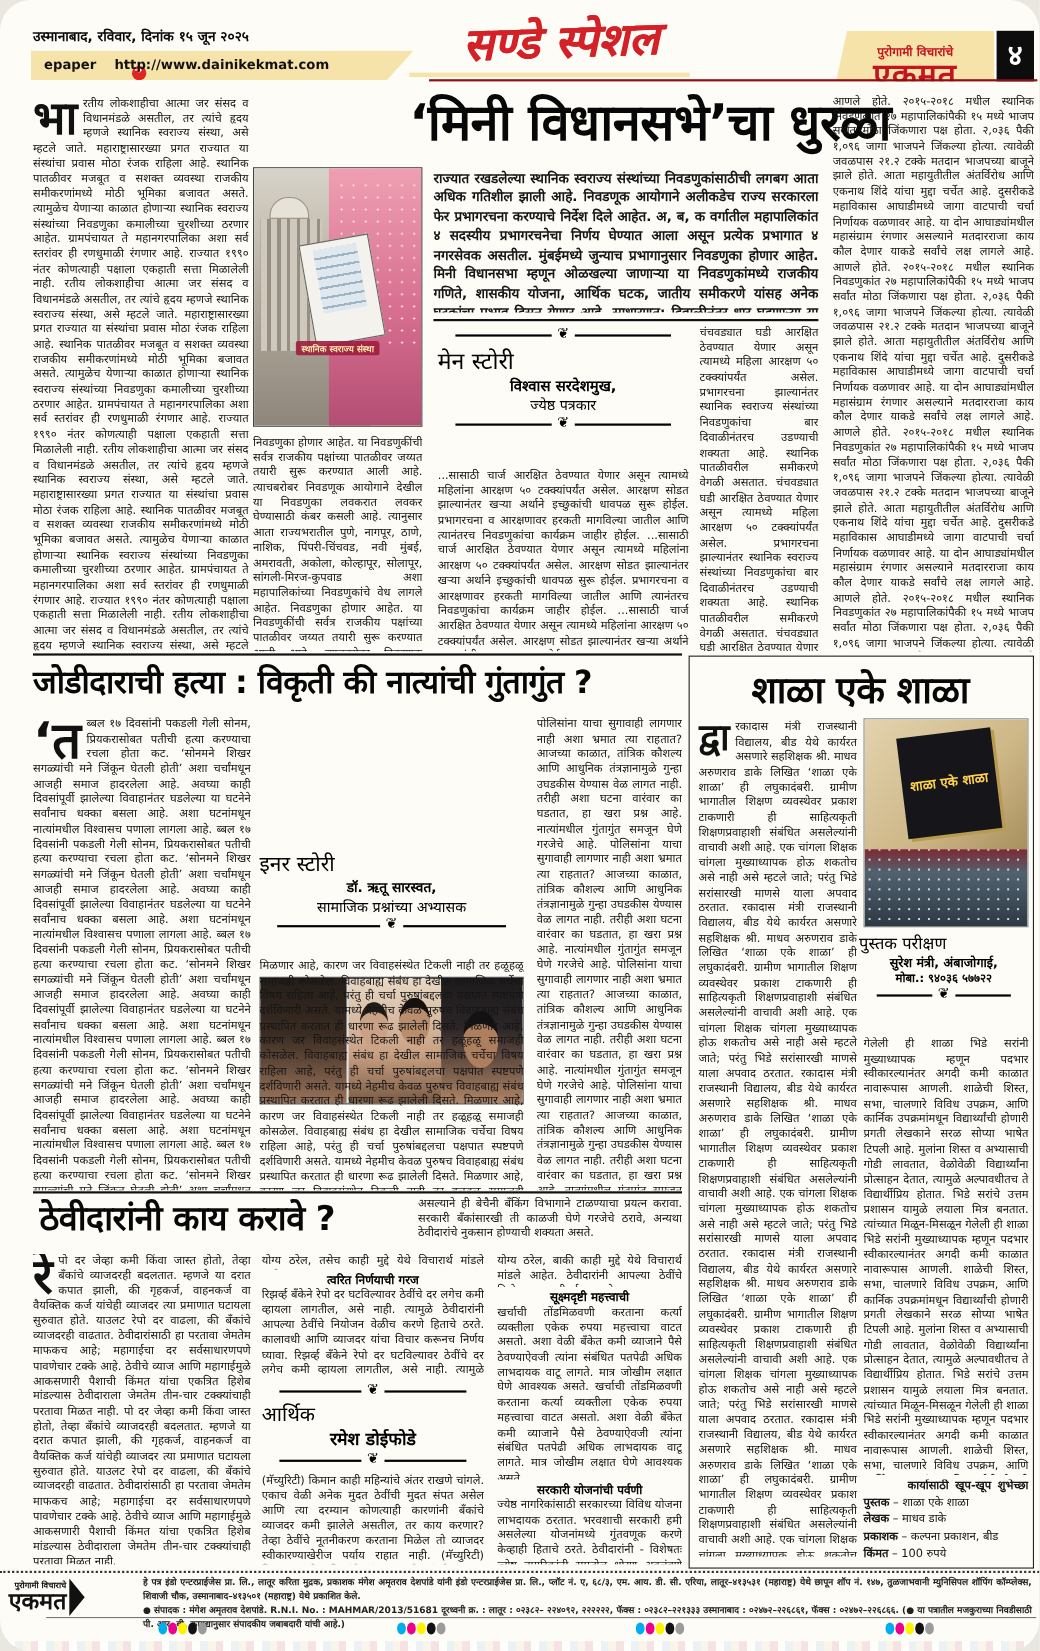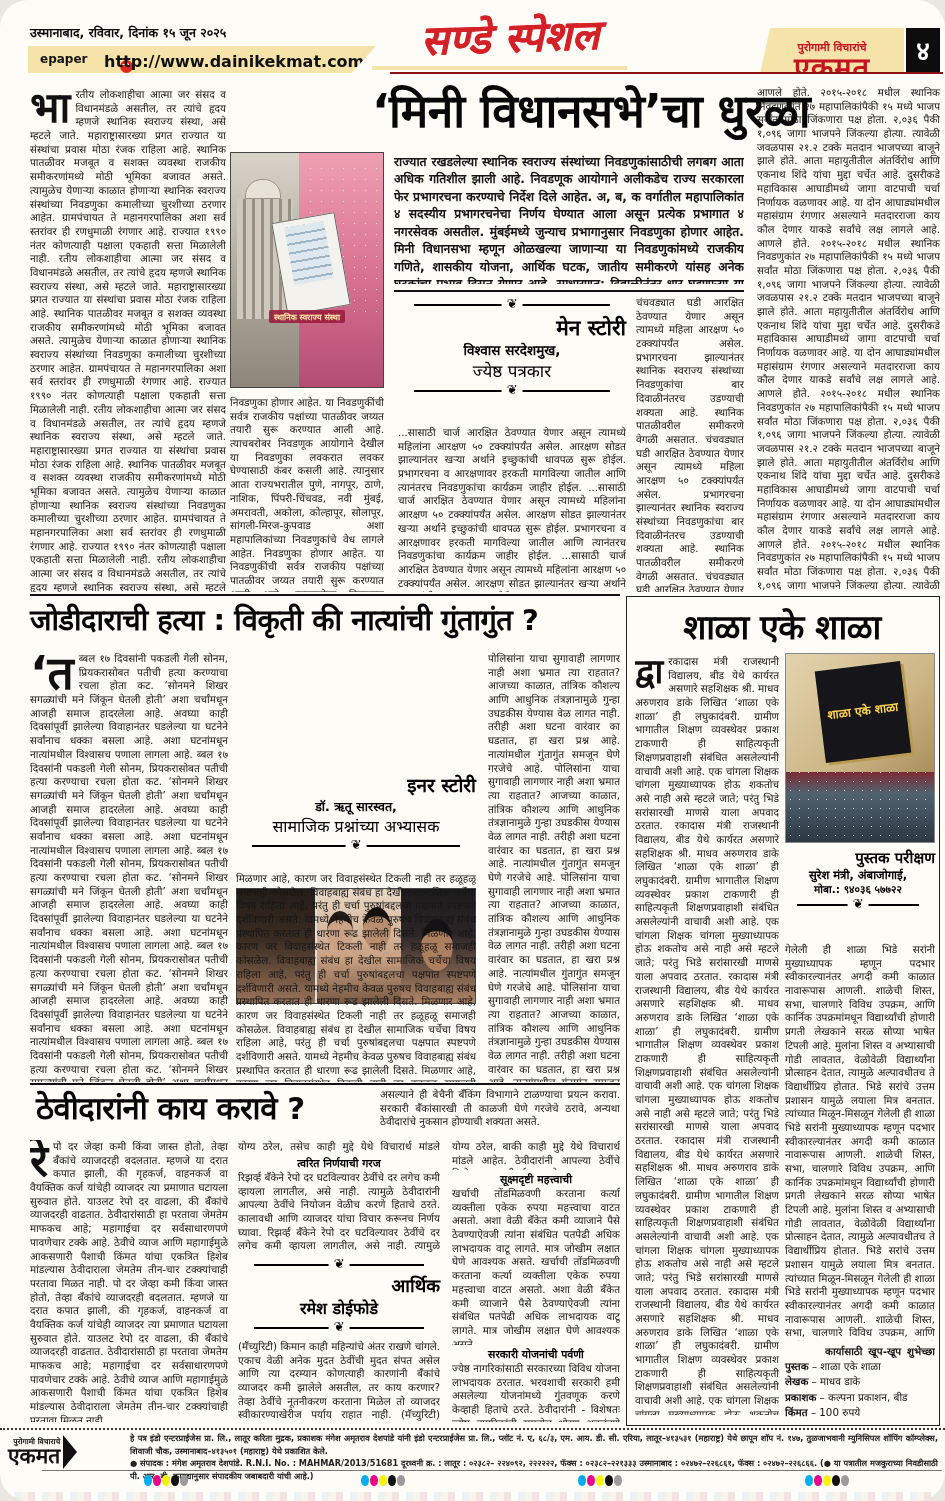--- a/index.html
+++ b/index.html
@@ -11,21 +11,21 @@
   .bold{font-weight:700;}
   .hl{font-weight:800;color:#070707;letter-spacing:-.5px;font-family:"DejaVu Sans",sans-serif;}
   .center{text-align:center;}
   .dropcap{float:left;font-weight:800;line-height:.82;margin:3px 5px 0 0;color:#111;}
   .rule{background:#111;}
   .flour{position:relative;height:15px;margin:1px 8px;}
   .flour::before{content:"";position:absolute;left:8px;right:8px;top:7px;border-top:2px solid #000;}
   .flour::after{content:"❦";position:absolute;left:50%;top:-1px;transform:translateX(-50%);
       font-size:13px;line-height:15px;background:#fdfcf6;padding:0 5px;color:#000;}
   .kbox{background:#fdfcf6;}
-  .ktitle{font-weight:700;text-align:right;color:#000;}
+  .ktitle{font-weight:400;text-align:left;color:#000;}
   .kauthor{font-weight:700;text-align:center;color:#000;}
   .krole{text-align:center;color:#000;}
   .subhead{font-weight:800;font-size:10.8px;text-align:center;color:#000;margin:1px 0;}
   
   .ribbon{background:#f6e3aa;clip-path:polygon(0 0,100% 0,93% 100%,0 100%);
       display:flex;align-items:center;gap:6px;padding-left:34px;box-sizing:border-box;}
   .epicon{width:13px;height:13px;border-radius:50%;background:#e02420;display:inline-block;
       position:relative;flex:0 0 auto;}
   .epicon::after{content:"➔";position:absolute;left:2px;top:-1px;font-size:9px;color:#fff;}
   .special{color:#d42027;font-family:"DejaVu Serif",serif;font-style:italic;font-weight:700;
@@ -61,21 +61,21 @@
 </head>
 <body>
 
 <div id="page">
 
   <div class="abs" style="left:30px;top:24px;width:340px;height:18px;font-size:12.5px;font-weight:800;color:#0a0a0a;">उस्मानाबाद, रविवार, दिनांक १५ जून २०२५</div>
 
   <div class="abs ribbon" style="left:28px;top:46px;width:348px;height:27px;">
     <span class="abs" style="left:12px;top:6px;font-size:12px;font-weight:800;color:#111;">epaper</span>
     <span class="epicon abs" style="left:58px;top:7px;"></span>
-    <span class="abs" style="left:76px;top:6px;font-size:16px;font-weight:800;color:#111;">http://www.dainikekmat.com</span>
+    <span class="abs" style="left:76px;top:6px;font-size:12px;font-weight:800;color:#111;">http://www.dainikekmat.com</span>
   </div>
   <div class="abs" style="left:372px;top:66px;width:255px;height:4px;background:#f6e3aa;"></div>
 
   <div class="abs special" style="left:340px;top:8px;width:340px;height:68px;font-size:41px;">सण्डे स्पेशल</div>
 
   <div class="abs brand" style="left:760px;top:28px;width:144px;height:46px;">
     <div class="tag">पुरोगामी विचारांचे</div>
     <div class="nm">एकमत</div>
   </div>
   <div class="abs pgno" style="left:906px;top:28px;width:34px;height:46px;">४</div>
@@ -100,21 +100,21 @@
       <div class="cap-chip">स्थानिक स्वराज्य संस्था</div>
     </div>
 
     <div class="abs bt bold" style="left:394px;top:154px;width:350px;height:130px;font-size:12.3px;line-height:1.42;">राज्यात रखडलेल्या स्थानिक स्वराज्य संस्थांच्या निवडणुकांसाठीची लगबग आता अधिक गतिशील झाली आहे. निवडणूक आयोगाने अलीकडेच राज्य सरकारला फेर प्रभागरचना करण्याचे निर्देश दिले आहेत. अ, ब, क वर्गातील महापालिकांत ४ सदस्यीय प्रभागरचनेचा निर्णय घेण्यात आला असून प्रत्येक प्रभागात ४ नगरसेवक असतील. मुंबईमध्ये जुन्याच प्रभागानुसार निवडणुका होणार आहेत. मिनी विधानसभा म्हणून ओळखल्या जाणाऱ्या या निवडणुकांमध्ये राजकीय गणिते, शासकीय योजना, आर्थिक घटक, जातीय समीकरणे यांसह अनेक घटकांचा प्रभाव दिसून येणार आहे. साधारणत: दिवाळीनंतर धार घडणाऱ्या या निवडणुकांचे निकाल राज्याच्या राजकारणाला नवी दिशा देणारे असल्याने मतदारराजाची जबाबदारी मोठी आहे.</div>
     <div class="abs rule" style="left:394px;top:290px;width:350px;height:2px;"></div>
 
     <div class="abs kbox" style="left:398px;top:296px;width:228px;height:124px;">
       <div class="flour"></div>
       <div class="ktitle" style="font-size:21px;">मेन स्टोरी</div>
       <div class="kauthor" style="font-size:13.5px;">विश्वास सरदेशमुख,</div>
-      <div class="krole" style="font-size:17px;">ज्येष्ठ पत्रकार</div>
+      <div class="krole" style="font-size:13px;">ज्येष्ठ पत्रकार</div>
       <div class="flour"></div>
     </div>
 
     <div class="abs bt" style="left:230px;top:396px;width:154px;height:196px;">निवडणुका होणार आहेत. या निवडणुकींची सर्वत्र राजकीय पक्षांच्या पातळीवर जय्यत तयारी सुरू करण्यात आली आहे. त्याचबरोबर निवडणूक आयोगाने देखील या निवडणुका लवकरात लवकर घेण्यासाठी कंबर कसली आहे. त्यानुसार आता राज्यभरातील पुणे, नागपूर, ठाणे, नाशिक, पिंपरी-चिंचवड, नवी मुंबई, अमरावती, अकोला, कोल्हापूर, सोलापूर, सांगली-मिरज-कुपवाड अशा महापालिकांच्या निवडणुकांचे वेध लागले आहेत. निवडणुका होणार आहेत. या निवडणुकींची सर्वत्र राजकीय पक्षांच्या पातळीवर जय्यत तयारी सुरू करण्यात आली आहे. त्याचबरोबर निवडणूक आयोगाने देखील या निवडणुका लवकरात लवकर घेण्यासाठी कंबर कसली आहे. त्यानुसार आता राज्यभरातील पुणे, नागपूर, ठाणे, नाशिक, पिंपरी-चिंचवड, नवी मुंबई, अमरावती, अकोला, कोल्हापूर, सोलापूर, सांगली-मिरज-कुपवाड अशा महापालिकांच्या निवडणुकांचे वेध लागले आहेत.</div>
     <div class="abs bt" style="left:398px;top:426px;width:228px;height:166px;">...सासाठी चार्ज आरक्षित ठेवण्यात येणार असून त्यामध्ये महिलांना आरक्षण ५० टक्क्यांपर्यंत असेल. आरक्षण सोडत झाल्यानंतर खऱ्या अर्थाने इच्छुकांची धावपळ सुरू होईल. प्रभागरचना व आरक्षणावर हरकती मागविल्या जातील आणि त्यानंतरच निवडणुकांचा कार्यक्रम जाहीर होईल. ...सासाठी चार्ज आरक्षित ठेवण्यात येणार असून त्यामध्ये महिलांना आरक्षण ५० टक्क्यांपर्यंत असेल. आरक्षण सोडत झाल्यानंतर खऱ्या अर्थाने इच्छुकांची धावपळ सुरू होईल. प्रभागरचना व आरक्षणावर हरकती मागविल्या जातील आणि त्यानंतरच निवडणुकांचा कार्यक्रम जाहीर होईल. ...सासाठी चार्ज आरक्षित ठेवण्यात येणार असून त्यामध्ये महिलांना आरक्षण ५० टक्क्यांपर्यंत असेल. आरक्षण सोडत झाल्यानंतर खऱ्या अर्थाने इच्छुकांची धावपळ सुरू होईल. प्रभागरचना व आरक्षणावर हरकती मागविल्या जातील आणि त्यानंतरच निवडणुकांचा कार्यक्रम जाहीर होईल.</div>
     <div class="abs bt" style="left:636px;top:296px;width:108px;height:296px;">चंचवड्यात घडी आरक्षित ठेवण्यात येणार असून त्यामध्ये महिला आरक्षण ५० टक्क्यांपर्यंत असेल. प्रभागरचना झाल्यानंतर स्थानिक स्वराज्य संस्थांच्या निवडणुकांचा बार दिवाळीनंतरच उडण्याची शक्यता आहे. स्थानिक पातळीवरील समीकरणे वेगळी असतात. चंचवड्यात घडी आरक्षित ठेवण्यात येणार असून त्यामध्ये महिला आरक्षण ५० टक्क्यांपर्यंत असेल. प्रभागरचना झाल्यानंतर स्थानिक स्वराज्य संस्थांच्या निवडणुकांचा बार दिवाळीनंतरच उडण्याची शक्यता आहे. स्थानिक पातळीवरील समीकरणे वेगळी असतात. चंचवड्यात घडी आरक्षित ठेवण्यात येणार असून त्यामध्ये महिला आरक्षण ५० टक्क्यांपर्यंत असेल. प्रभागरचना झाल्यानंतर स्थानिक स्वराज्य संस्थांच्या निवडणुकांचा बार दिवाळीनंतरच उडण्याची शक्यता आहे. स्थानिक पातळीवरील समीकरणे वेगळी असतात.</div>
     <div class="abs bt" style="left:757px;top:86px;width:183px;height:506px;">आणले होते. २०१५-२०१८ मधील स्थानिक निवडणुकांत २७ महापालिकांपैकी १५ मध्ये भाजप सर्वांत मोठा जिंकणारा पक्ष होता. २,०३६ पैकी १,०९६ जागा भाजपने जिंकल्या होत्या. त्यावेळी जवळपास २१.२ टक्के मतदान भाजपच्या बाजूने झाले होते. आता महायुतीतील अंतर्विरोध आणि एकनाथ शिंदे यांचा मुद्दा चर्चेत आहे. दुसरीकडे महाविकास आघाडीमध्ये जागा वाटपाची चर्चा निर्णायक वळणावर आहे. या दोन आघाड्यांमधील महासंग्राम रंगणार असल्याने मतदारराजा काय कौल देणार याकडे सर्वांचे लक्ष लागले आहे. आणले होते. २०१५-२०१८ मधील स्थानिक निवडणुकांत २७ महापालिकांपैकी १५ मध्ये भाजप सर्वांत मोठा जिंकणारा पक्ष होता. २,०३६ पैकी १,०९६ जागा भाजपने जिंकल्या होत्या. त्यावेळी जवळपास २१.२ टक्के मतदान भाजपच्या बाजूने झाले होते. आता महायुतीतील अंतर्विरोध आणि एकनाथ शिंदे यांचा मुद्दा चर्चेत आहे. दुसरीकडे महाविकास आघाडीमध्ये जागा वाटपाची चर्चा निर्णायक वळणावर आहे. या दोन आघाड्यांमधील महासंग्राम रंगणार असल्याने मतदारराजा काय कौल देणार याकडे सर्वांचे लक्ष लागले आहे. आणले होते. २०१५-२०१८ मधील स्थानिक निवडणुकांत २७ महापालिकांपैकी १५ मध्ये भाजप सर्वांत मोठा जिंकणारा पक्ष होता. २,०३६ पैकी १,०९६ जागा भाजपने जिंकल्या होत्या. त्यावेळी जवळपास २१.२ टक्के मतदान भाजपच्या बाजूने झाले होते. आता महायुतीतील अंतर्विरोध आणि एकनाथ शिंदे यांचा मुद्दा चर्चेत आहे. दुसरीकडे महाविकास आघाडीमध्ये जागा वाटपाची चर्चा निर्णायक वळणावर आहे. या दोन आघाड्यांमधील महासंग्राम रंगणार असल्याने मतदारराजा काय कौल देणार याकडे सर्वांचे लक्ष लागले आहे. आणले होते. २०१५-२०१८ मधील स्थानिक निवडणुकांत २७ महापालिकांपैकी १५ मध्ये भाजप सर्वांत मोठा जिंकणारा पक्ष होता. २,०३६ पैकी १,०९६ जागा भाजपने जिंकल्या होत्या. त्यावेळी जवळपास २१.२ टक्के मतदान भाजपच्या बाजूने झाले होते. आता महायुतीतील अंतर्विरोध आणि एकनाथ शिंदे यांचा मुद्दा चर्चेत आहे. दुसरीकडे महाविकास आघाडीमध्ये जागा वाटपाची चर्चा निर्णायक वळणावर आहे. या दोन आघाड्यांमधील महासंग्राम रंगणार असल्याने मतदारराजा काय कौल देणार याकडे सर्वांचे लक्ष लागले आहे.</div>
   </div>
 
   <div>
@@ -132,21 +132,21 @@
         <span class="face" style="left:46px;top:18px;width:28px;height:34px;background:#b98e6e;border-top:9px solid #17110d;"></span>
       </div>
       <div class="abs" style="right:0;top:0;width:74px;height:100%;background:linear-gradient(180deg,#1d1b1d 0%,#2c2527 40%,#b08566 100%);">
         <span class="face" style="left:20px;top:30px;width:32px;height:40px;background:#ad7f5f;border-top:12px solid #141114;"></span>
       </div>
     </div>
 
     <div class="abs kbox" style="left:236px;top:772px;width:240px;height:96px;">
       <div class="ktitle" style="font-size:19px;">इनर स्टोरी</div>
       <div class="kauthor" style="font-size:12.5px;">डॉ. ऋतू सारस्वत,</div>
-      <div class="krole" style="font-size:16px;">सामाजिक प्रश्नांच्या अभ्यासक</div>
+      <div class="krole" style="font-size:13px;">सामाजिक प्रश्नांच्या अभ्यासक</div>
       <div class="flour"></div>
     </div>
 
     <div class="abs bt" style="left:236px;top:872px;width:240px;height:210px;">मिळणार आहे, कारण जर विवाहसंस्थेत टिकली नाही तर हळूहळू समाजही कोसळेल. विवाहबाह्य संबंध हा देखील सामाजिक चर्चेचा विषय राहिला आहे, परंतु ही चर्चा पुरुषांबद्दलचा पक्षपात स्पष्टपणे दर्शविणारी असते. यामध्ये नेहमीच केवळ पुरुषच विवाहबाह्य संबंध प्रस्थापित करतात ही धारणा रूढ झालेली दिसते. मिळणार आहे, कारण जर विवाहसंस्थेत टिकली नाही तर हळूहळू समाजही कोसळेल. विवाहबाह्य संबंध हा देखील सामाजिक चर्चेचा विषय राहिला आहे, परंतु ही चर्चा पुरुषांबद्दलचा पक्षपात स्पष्टपणे दर्शविणारी असते. यामध्ये नेहमीच केवळ पुरुषच विवाहबाह्य संबंध प्रस्थापित करतात ही धारणा रूढ झालेली दिसते. मिळणार आहे, कारण जर विवाहसंस्थेत टिकली नाही तर हळूहळू समाजही कोसळेल. विवाहबाह्य संबंध हा देखील सामाजिक चर्चेचा विषय राहिला आहे, परंतु ही चर्चा पुरुषांबद्दलचा पक्षपात स्पष्टपणे दर्शविणारी असते. यामध्ये नेहमीच केवळ पुरुषच विवाहबाह्य संबंध प्रस्थापित करतात ही धारणा रूढ झालेली दिसते. मिळणार आहे, कारण जर विवाहसंस्थेत टिकली नाही तर हळूहळू समाजही कोसळेल. विवाहबाह्य संबंध हा देखील सामाजिक चर्चेचा विषय राहिला आहे, परंतु ही चर्चा पुरुषांबद्दलचा पक्षपात स्पष्टपणे दर्शविणारी असते. यामध्ये नेहमीच केवळ पुरुषच विवाहबाह्य संबंध प्रस्थापित करतात ही धारणा रूढ झालेली दिसते.</div>
     <div class="abs bt" style="left:488px;top:652px;width:132px;height:430px;">पोलिसांना याचा सुगावाही लागणार नाही अशा भ्रमात त्या राहतात? आजच्या काळात, तांत्रिक कौशल्य आणि आधुनिक तंत्रज्ञानामुळे गुन्हा उघडकीस येण्यास वेळ लागत नाही. तरीही अशा घटना वारंवार का घडतात, हा खरा प्रश्न आहे. नात्यांमधील गुंतागुंत समजून घेणे गरजेचे आहे. पोलिसांना याचा सुगावाही लागणार नाही अशा भ्रमात त्या राहतात? आजच्या काळात, तांत्रिक कौशल्य आणि आधुनिक तंत्रज्ञानामुळे गुन्हा उघडकीस येण्यास वेळ लागत नाही. तरीही अशा घटना वारंवार का घडतात, हा खरा प्रश्न आहे. नात्यांमधील गुंतागुंत समजून घेणे गरजेचे आहे. पोलिसांना याचा सुगावाही लागणार नाही अशा भ्रमात त्या राहतात? आजच्या काळात, तांत्रिक कौशल्य आणि आधुनिक तंत्रज्ञानामुळे गुन्हा उघडकीस येण्यास वेळ लागत नाही. तरीही अशा घटना वारंवार का घडतात, हा खरा प्रश्न आहे. नात्यांमधील गुंतागुंत समजून घेणे गरजेचे आहे. पोलिसांना याचा सुगावाही लागणार नाही अशा भ्रमात त्या राहतात? आजच्या काळात, तांत्रिक कौशल्य आणि आधुनिक तंत्रज्ञानामुळे गुन्हा उघडकीस येण्यास वेळ लागत नाही. तरीही अशा घटना वारंवार का घडतात, हा खरा प्रश्न आहे. नात्यांमधील गुंतागुंत समजून घेणे गरजेचे आहे.</div>
   </div>
 
   <div class="abs" style="left:626px;top:596px;width:314px;height:830px;border:1.4px solid #222;box-sizing:border-box;">
     <div class="abs hl center" style="left:6px;top:6px;width:298px;height:44px;font-size:34px;">शाळा एके शाळा</div>
 

